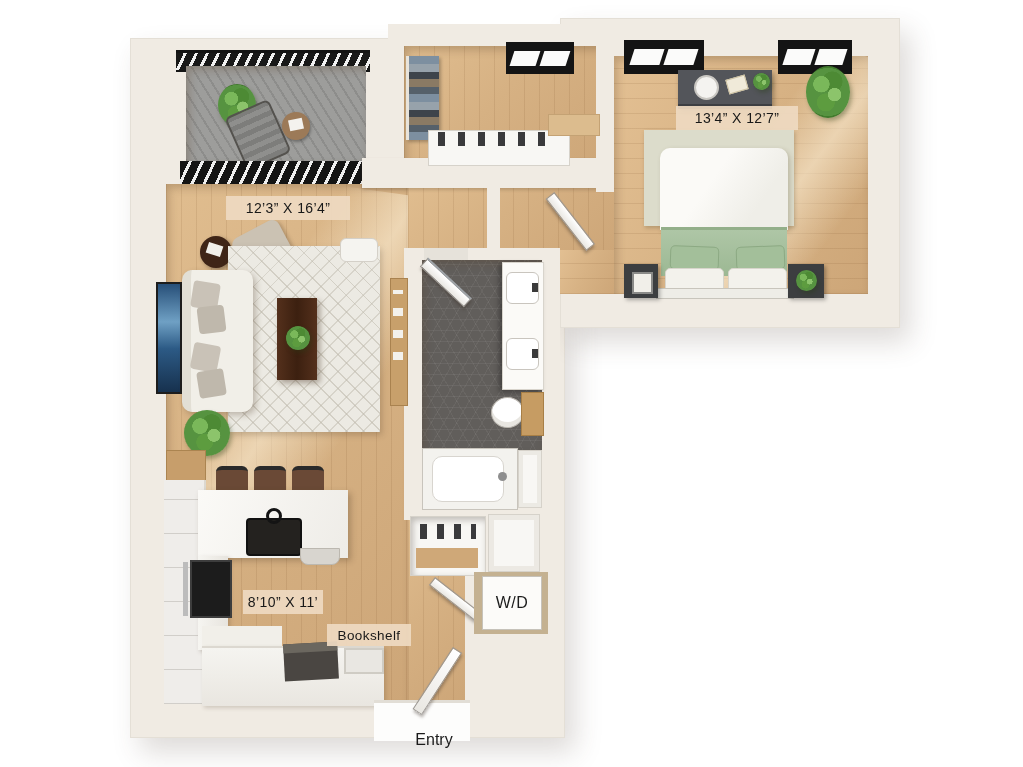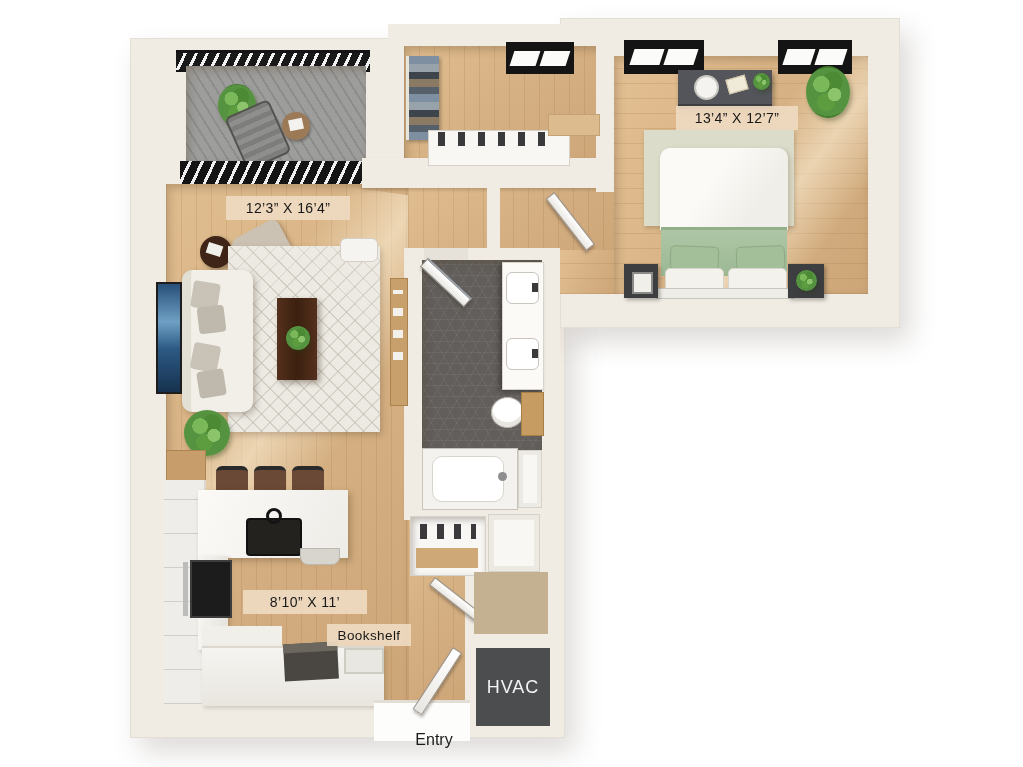--- a/index.html
+++ b/index.html
@@ -185,27 +185,27 @@
   <div class="abs" style="left:284px;top:643px;width:54px;height:28px;transform:rotate(-3deg);background:#4a4642;border-top:9px solid #6b675f;"></div>
   <div class="abs" style="left:344px;top:648px;width:36px;height:22px;background:#e9e7e2;border:2px solid #cfccc4;"></div>
 
   <div class="abs white-box" style="left:410px;top:516px;width:74px;height:58px;box-shadow:inset 2px 3px 6px rgba(60,50,40,.3);"></div>
   <div class="abs" style="left:416px;top:548px;width:62px;height:20px;background:#cfa878;"></div>
   <div class="abs" style="left:420px;top:524px;width:56px;height:15px;
               background:repeating-linear-gradient(90deg,#3a3a3c 0 7px,rgba(0,0,0,0) 7px 17px);"></div>
   <div class="abs white-box" style="left:488px;top:514px;width:50px;height:56px;box-shadow:inset 0 0 0 5px #ece9e3;"></div>
   <div class="abs door-leaf" style="left:432px;top:576px;width:56px;height:8px;transform:rotate(38deg);transform-origin:left center;"></div>
   <div class="abs" style="left:474px;top:572px;width:74px;height:62px;background:#c4b191;"></div>
-  <div class="abs" style="left:476px;top:648px;width:74px;height:78px;background:#4b4d4f;
+  <div class="abs" style="left:482px;top:576px;width:58px;height:52px;background:#fcfbf9;border:1px solid #c6c2ba;
               display:flex;align-items:center;justify-content:center;">
-    <span style="font-size:18px;color:#f4f4f4;letter-spacing:1px;">HVAC</span>
+    <span style="font-size:16px;color:#1c1c1c;letter-spacing:.5px;">W/D</span>
   </div>
   <div class="abs" style="left:374px;top:700px;width:96px;height:38px;background:#fdfdfc;border-top:3px solid #e2ded6;"></div>
   <div class="abs door-leaf" style="left:452px;top:650px;width:9px;height:72px;transform:rotate(33deg);transform-origin:top center;"></div>
 
   <div class="abs chip" style="left:226px;top:196px;width:124px;height:24px;">12’3” X 16’4”</div>
   <div class="abs chip" style="left:676px;top:106px;width:122px;height:24px;">13’4” X 12’7”</div>
-  <div class="abs chip" style="left:243px;top:590px;width:124px;height:24px;">8’10” X 11’</div>
+  <div class="abs chip" style="left:243px;top:590px;width:80px;height:24px;">8’10” X 11’</div>
   <div class="abs chip" style="left:327px;top:624px;width:84px;height:22px;font-size:13.5px;">Bookshelf</div>
   <div class="abs" style="left:404px;top:730px;width:60px;height:20px;color:#1b1b1b;font-size:16px;
               display:flex;align-items:center;justify-content:center;">Entry</div>
 
 </div>
 
 </body></html>

